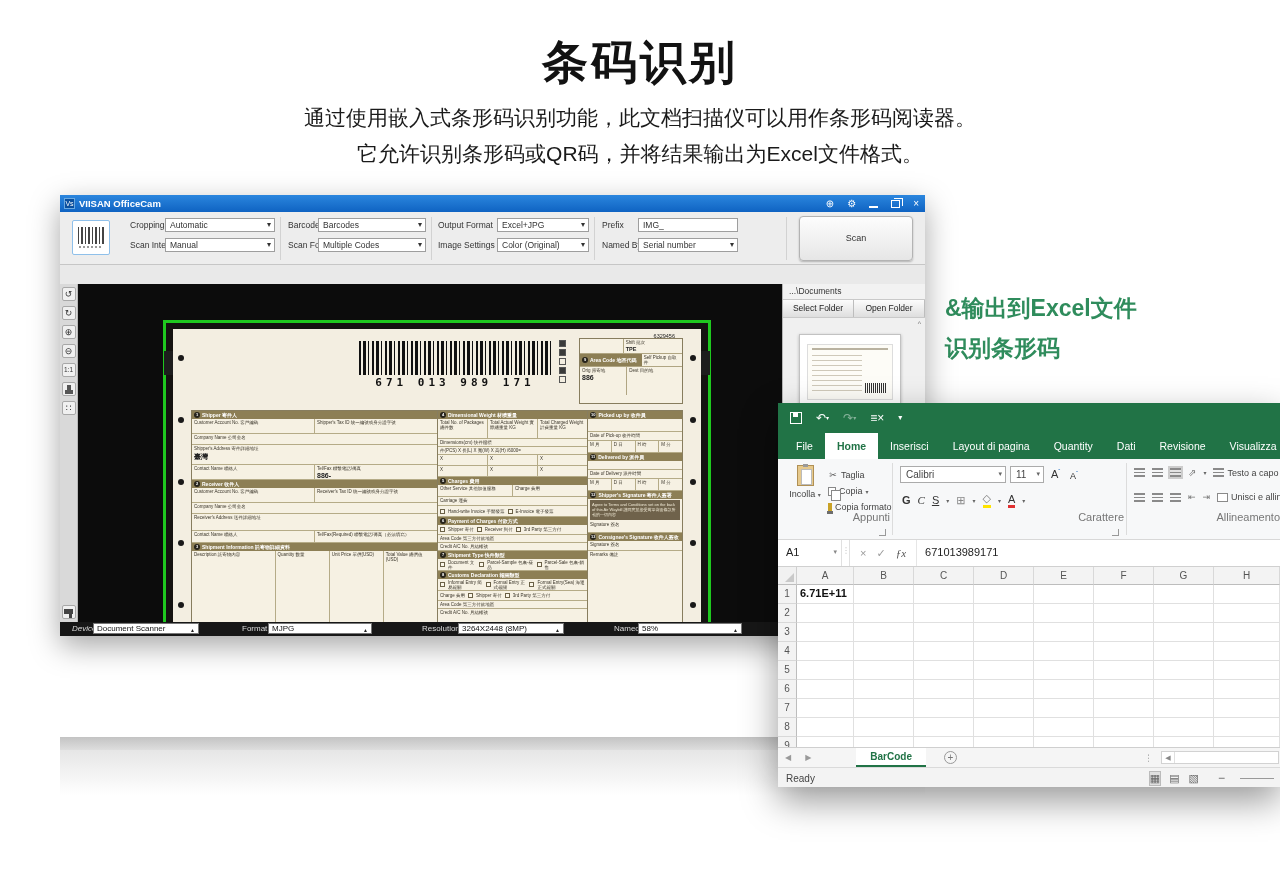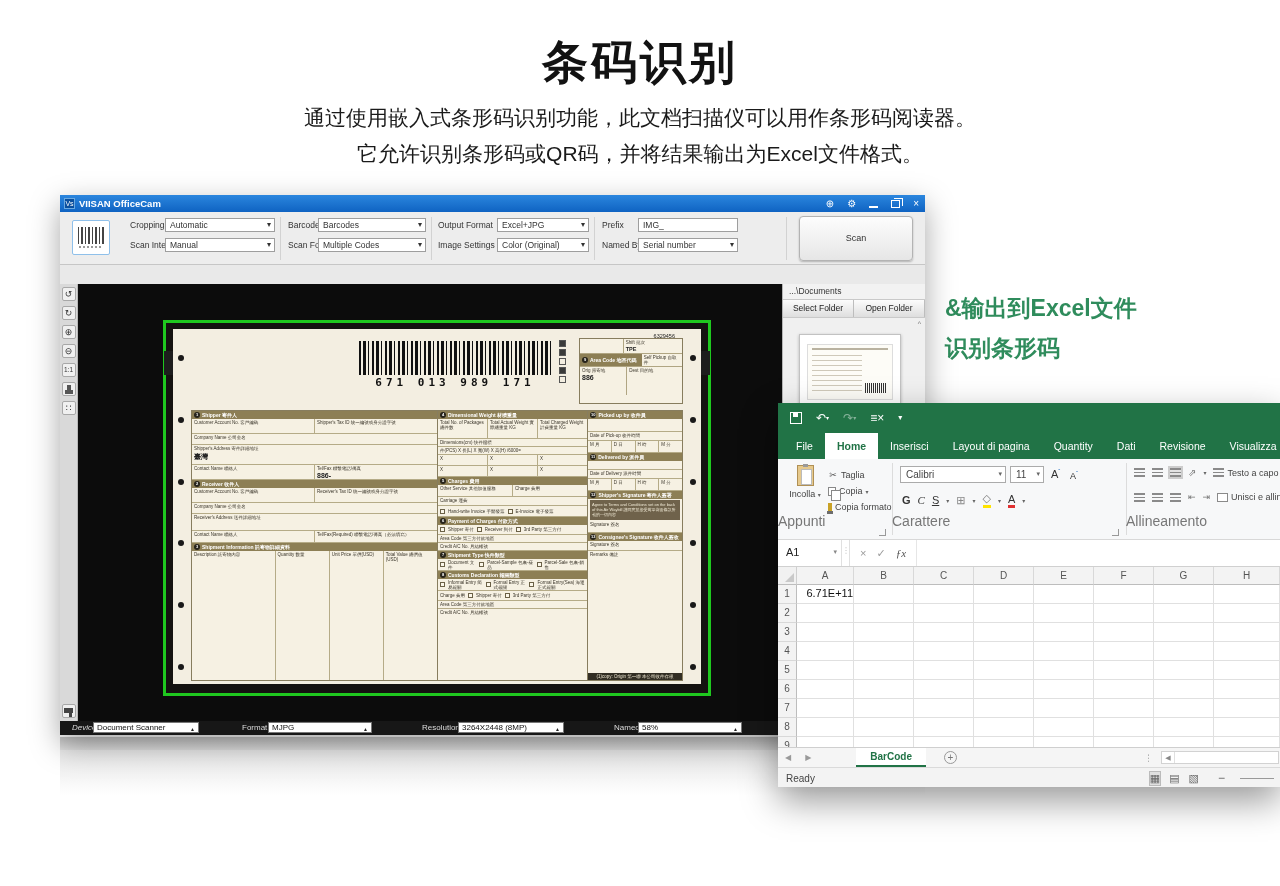--- a/index.html
+++ b/index.html
@@ -9,21 +9,21 @@
   
   .hero-title { position:absolute; top:32px; left:0; width:100%; text-align:center; font-size:46px; font-weight:bold; color:#121212; letter-spacing:3px; }
   .hero-sub { position:absolute; left:0; width:100%; text-align:center; font-size:21px; color:#1a1a1a; }
   .hero-sub.s1 { top:104px; }
   .hero-sub.s2 { top:140px; }
 
   
   .annotation { position:absolute; left:945px; top:288px; color:#2f8c5c; font-size:23px; font-weight:bold; line-height:40px; }
 
   
-  .scanner { position:absolute; left:60px; top:195px; width:865px; height:540px; background:#e9e9e9; box-shadow:0 10px 28px rgba(0,0,0,.35); font-family:"Liberation Sans",sans-serif; }
+  .scanner { position:absolute; left:60px; top:195px; width:865px; height:441px; background:#e9e9e9; box-shadow:0 10px 28px rgba(0,0,0,.35); font-family:"Liberation Sans",sans-serif; }
   .sc-titlebar { height:17px; background:linear-gradient(#2b86de,#0f63c2); display:flex; align-items:center; padding:0 6px 0 4px; color:#fff; }
   .sc-logo { width:11px; height:11px; background:#0a4f9e; border:1px solid #6aa9e0; color:#fff; font-size:7px; line-height:9px; text-align:center; margin-right:4px; }
   .sc-title { font-size:9.5px; font-weight:bold; flex:1; }
   .tb-ico { color:#fff; font-size:10px; margin-left:13px; line-height:17px; }
   .tb-restore { width:9px; height:8px; border:1px solid #fff; position:relative; margin-left:13px; }
   .tb-restore::before { content:""; position:absolute; left:2px; top:-3px; width:8px; height:7px; border:1px solid #fff; border-bottom:0; border-left:0; }
   .tb-min { width:9px; border-top:2px solid #fff; margin-left:13px; margin-top:6px; }
 
   .sc-tabs { height:19px; background:linear-gradient(#fcfcfc,#d6d6d6); border-bottom:1px solid #bdbdbd; display:flex; padding-left:12px; }
   .sc-tab { width:73px; text-align:center; line-height:18px; font-size:9px; color:#222; border-right:1px solid rgba(0,0,0,.07); }
@@ -115,21 +115,21 @@
   .floppy::before { content:""; position:absolute; left:2px; top:0; width:5px; height:4px; background:#fff; }
   .qat-ico { font-size:12px; line-height:1; }
   .qat-ico .arr { font-size:6px; vertical-align:2px; }
   .dim { opacity:.45; }
   .xl-tabs { height:27px; background:#217346; display:flex; align-items:flex-end; color:#fff; font-size:10.5px; padding-left:6px; }
   .xl-tab { padding:0 12px; line-height:26px; white-space:nowrap; }
   .xl-tab.active { background:#fff; color:#217346; font-weight:bold; }
 
   .xl-ribbon { height:81px; background:#f7f8f9; border-bottom:1px solid #d8d8d8; position:relative; font-size:9px; color:#444; }
   .rb-sep { position:absolute; top:4px; bottom:4px; border-left:1px solid #dcdcdc; }
-  .rb-glabel { position:absolute; bottom:10px; font-size:14px; color:#777; text-align:left; }
+  .rb-glabel { position:absolute; bottom:16px; font-size:11px; color:#777; text-align:right; }
   .rb-launcher { position:absolute; bottom:3px; width:7px; height:7px; border-right:1px solid #999; border-bottom:1px solid #999; }
   .rb-paste { position:absolute; left:8px; top:6px; width:38px; text-align:center; }
   .clipboard { width:17px; height:21px; background:#e6c98c; border:1px solid #b09055; margin:0 auto; position:relative; }
   .clipboard::before { content:""; position:absolute; left:3px; top:3px; width:9px; height:14px; background:#fff; border:1px solid #bbb; }
   .clipboard::after { content:""; position:absolute; left:5px; top:-2px; width:5px; height:3px; background:#9a9a9a; }
   .rb-paste .cap { margin-top:3px; }
   .rb-mini { position:absolute; left:50px; top:8px; }
   .rb-mini .mrow { height:16px; display:flex; align-items:center; gap:3px; white-space:nowrap; }
   .mini-ico { width:10px; text-align:center; font-size:9px; color:#555; }
   .copy-ico { width:8px; height:9px; border:1px solid #888; background:#fff; position:relative; }
@@ -161,21 +161,21 @@
   .fvalue { flex:1; font-size:11px; color:#222; padding:6px 8px 0; }
 
   .xl-grid { height:180px; overflow:hidden; background:#fff; }
   .xl-row { display:flex; height:19px; }
   .xl-row.hdrrow { height:18px; }
   .xl-corner { width:19px; background:#f1f1f1; border-right:1px solid #cfcfcf; border-bottom:1px solid #bdbdbd; position:relative; }
   .xl-corner::after { content:""; position:absolute; right:2px; bottom:2px; border-left:9px solid transparent; border-bottom:9px solid #c9c9c9; }
   .xl-colhdr { background:#f3f3f3; border-right:1px solid #d8d8d8; border-bottom:1px solid #bdbdbd; font-size:10px; color:#555; text-align:center; line-height:17px; }
   .xl-rowhdr { width:19px; background:#f3f3f3; border-right:1px solid #bdbdbd; border-bottom:1px solid #d8d8d8; font-size:10px; color:#555; text-align:center; line-height:18px; }
   .xl-cell { border-right:1px solid #e0e0e0; border-bottom:1px solid #e0e0e0; font-size:11px; color:#111; padding:2px 0 0 3px; overflow:hidden; white-space:nowrap; }
-  .xl-cell.a1 { font-weight:normal;text-align:right; }
+  .xl-cell.a1 { font-weight:bold; }
 
   .xl-sheetbar { height:20px; background:#f5f5f5; border-top:1px solid #cfcfcf; display:flex; align-items:center; font-size:10px; color:#888; }
   .sh-nav { padding:0 7px; font-size:8px; color:#999; }
   .sheet-tab { margin-left:38px; background:#fff; color:#217346; font-weight:bold; font-size:10px; padding:0 14px; line-height:17px; border-bottom:2px solid #217346; }
   .sh-add { margin-left:18px; width:13px; height:13px; border:1px solid #999; border-radius:50%; color:#777; font-size:10px; line-height:11px; text-align:center; }
   .sh-dots { margin-left:auto; color:#999; font-size:9px; }
   .hscroll { width:118px; height:13px; margin:0 1px 0 8px; background:#fff; border:1px solid #d2d2d2; display:flex; }
   .hscroll .hs-btn { width:13px; border-right:1px solid #e0e0e0; font-size:7px; color:#888; text-align:center; line-height:11px; }
 
   .xl-status { height:21px; background:#f3f3f3; border-top:1px solid #dadada; display:flex; align-items:center; font-size:10px; color:#444; padding:0 6px 0 8px; }
@@ -635,20 +635,21 @@
     </div>
 
     <div class="xl-formula">
       <div class="namebox">A1</div>
       <div class="nb-drag">⋮</div>
       <div class="fx-btns">
         <span>×</span>
         <span>✓</span>
         <span class="fx">ƒx</span>
       </div>
+      <div class="fvalue">671013989171</div>
     </div>
 
     <div class="xl-grid">
         <div class="xl-row hdrrow">
           <div class="xl-corner"></div>
           <div class="xl-colhdr" style="width: 57px;">A</div>
           <div class="xl-colhdr" style="width: 60px;">B</div>
           <div class="xl-colhdr" style="width: 60px;">C</div>
           <div class="xl-colhdr" style="width: 60px;">D</div>
           <div class="xl-colhdr" style="width: 60px;">E</div>

